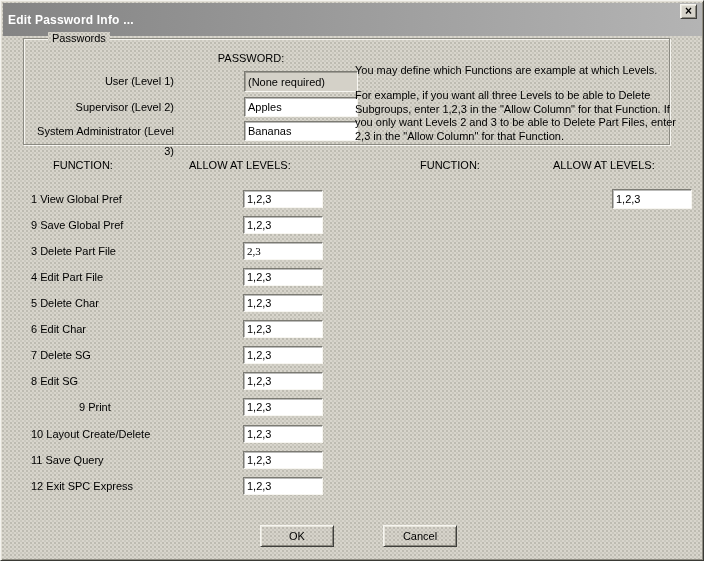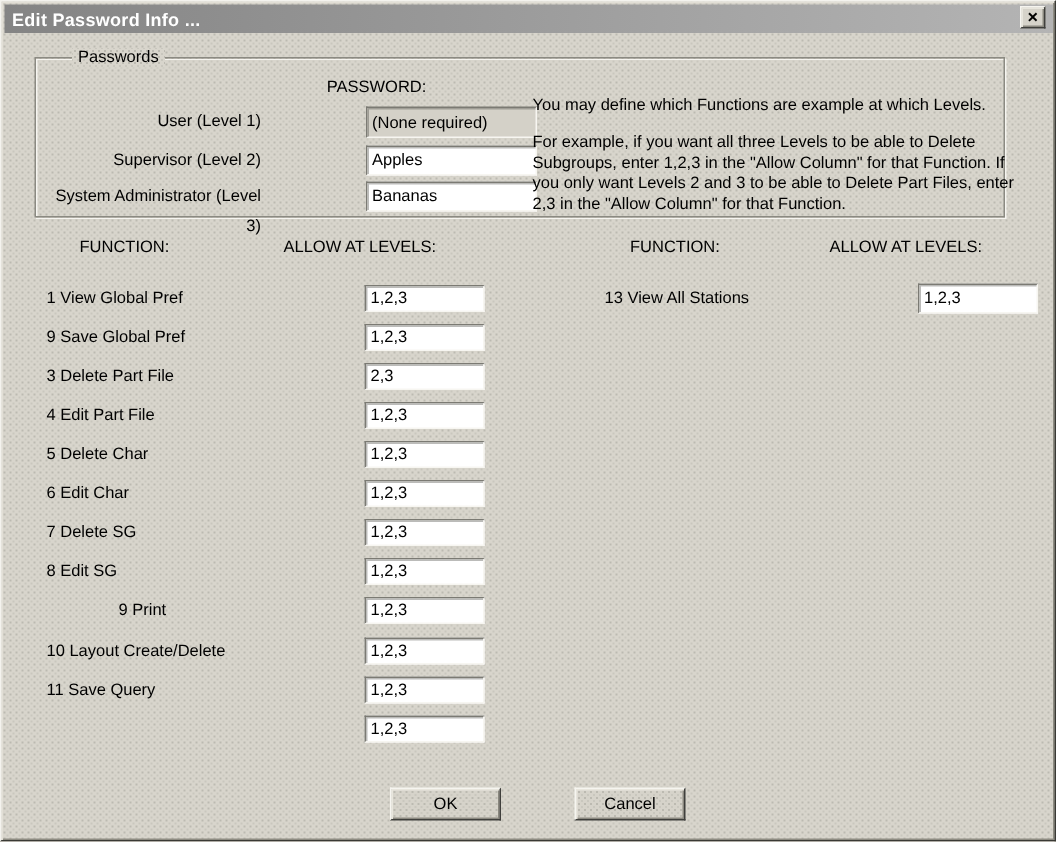--- a/index.html
+++ b/index.html
@@ -16,21 +16,21 @@
   }
 
   .window {
     position:relative; width:704px; height:561px; overflow:hidden;
     border:1px solid;
     border-color:#f4f3ee #3a3a35 #3a3a35 #f4f3ee;
     box-shadow: inset 1px 1px 0 #e2dfd6, inset -1px -1px 0 #8e8c82;
   }
 
   .titlebar {
-    position:absolute; left:2px; top:2px; width:699px; height:19px;
+    position:absolute; left:2px; top:2px; width:699px; height:33px;
     background:linear-gradient(to right,#848484,#b4b4b4);
     display:flex; align-items:center; padding-left:5px;
   }
   .titlebar .title {
     color:#fff; font-weight:bold; font-size:12px; letter-spacing:0.2px;
     white-space:nowrap;
   }
   .close-btn {
     position:absolute; right:5px; top:1px; width:17px; height:15px;
     background-color:#d6d3ca;
@@ -131,21 +131,21 @@
   <div class="col-header" style="left:419px;">FUNCTION:</div>
   <div class="col-header" style="left:552px;">ALLOW AT LEVELS:</div>
 
   <div class="func-label" style="left:30px; top:189px; line-height:18px;">1 View Global Pref</div>
   <input class="field sunken func-field" style="left: 196px; top: 189px; width: 80px; height: 18px;" value="1,2,3">
 
   <div class="func-label" style="left:30px; top:215px; line-height:18px;">9 Save Global Pref</div>
   <input class="field sunken func-field" style="left: 196px; top: 215px; width: 80px; height: 18px;" value="1,2,3">
 
   <div class="func-label" style="left:30px; top:241px; line-height:18px;">3 Delete Part File</div>
-  <input class="field sunken func-field" style="left: 196px; top: 241px; width: 80px; height: 18px;" value="2,3">
+  <input class="field sunken func-field" style="left: 196px; top: 241px; width: 80px; height: 18px; font-family: Liberation Serif, serif;" value="2,3">
 
   <div class="func-label" style="left:30px; top:267px; line-height:18px;">4 Edit Part File</div>
   <input class="field sunken func-field" style="left: 196px; top: 267px; width: 80px; height: 18px;" value="1,2,3">
 
   <div class="func-label" style="left:30px; top:293px; line-height:18px;">5 Delete Char</div>
   <input class="field sunken func-field" style="left: 196px; top: 293px; width: 80px; height: 18px;" value="1,2,3">
 
   <div class="func-label" style="left:30px; top:319px; line-height:18px;">6 Edit Char</div>
   <input class="field sunken func-field" style="left: 196px; top: 319px; width: 80px; height: 18px;" value="1,2,3">
 
@@ -157,21 +157,21 @@
 
   <div class="func-label" style="left:30px; top:397px; line-height:18px;padding-left:48px;">9 Print</div>
   <input class="field sunken func-field" style="left: 196px; top: 397px; width: 80px; height: 18px;" value="1,2,3">
 
   <div class="func-label" style="left:30px; top:424px; line-height:18px;">10 Layout Create/Delete</div>
   <input class="field sunken func-field" style="left: 196px; top: 424px; width: 80px; height: 18px;" value="1,2,3">
 
   <div class="func-label" style="left:30px; top:450px; line-height:18px;">11 Save Query</div>
   <input class="field sunken func-field" style="left: 196px; top: 450px; width: 80px; height: 18px;" value="1,2,3">
 
+  <div class="func-label" style="left:30px; top:476px; line-height:18px;">12 Exit SPC Express</div>
   <input class="field sunken func-field" style="left: 196px; top: 476px; width: 80px; height: 18px;" value="1,2,3">
 
-  <div class="func-label" style="left:402px; top:188px; line-height:20px;">13 View All Stations</div>
   <input class="field sunken func-field" style="left: 565px; top: 188px; width: 80px; height: 20px;" value="1,2,3">
 
   <button class="btn" style="left:382px;">Cancel</button>
   <button class="btn" style="left:259px;">OK</button>
 
 </div>
 
 </body></html>

